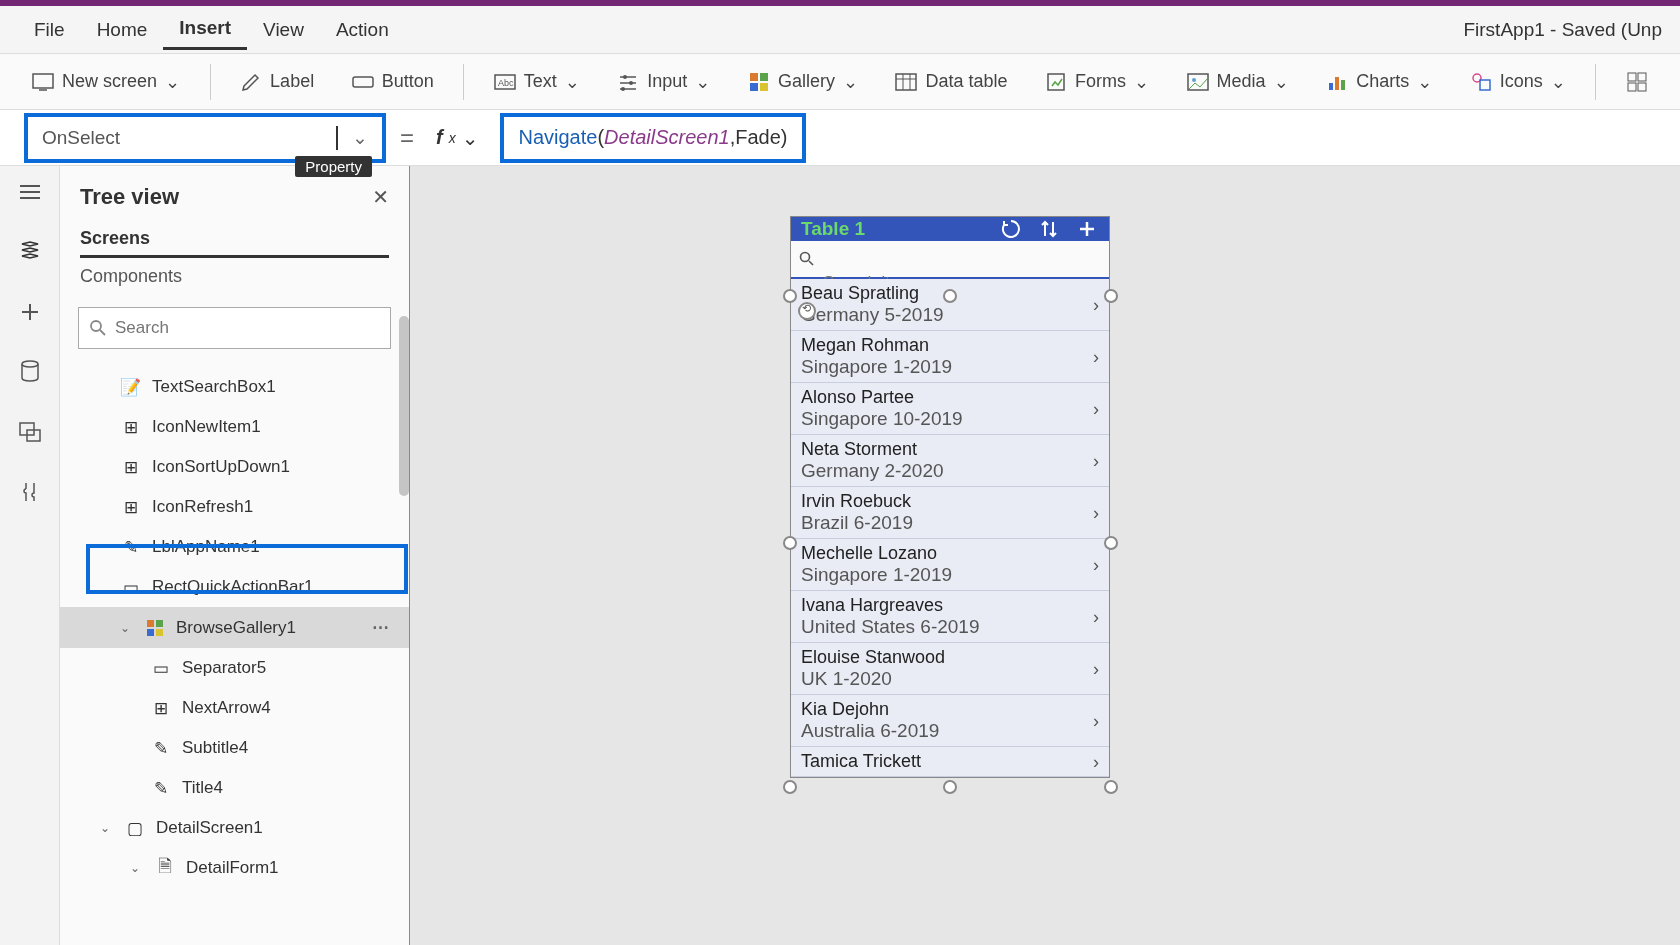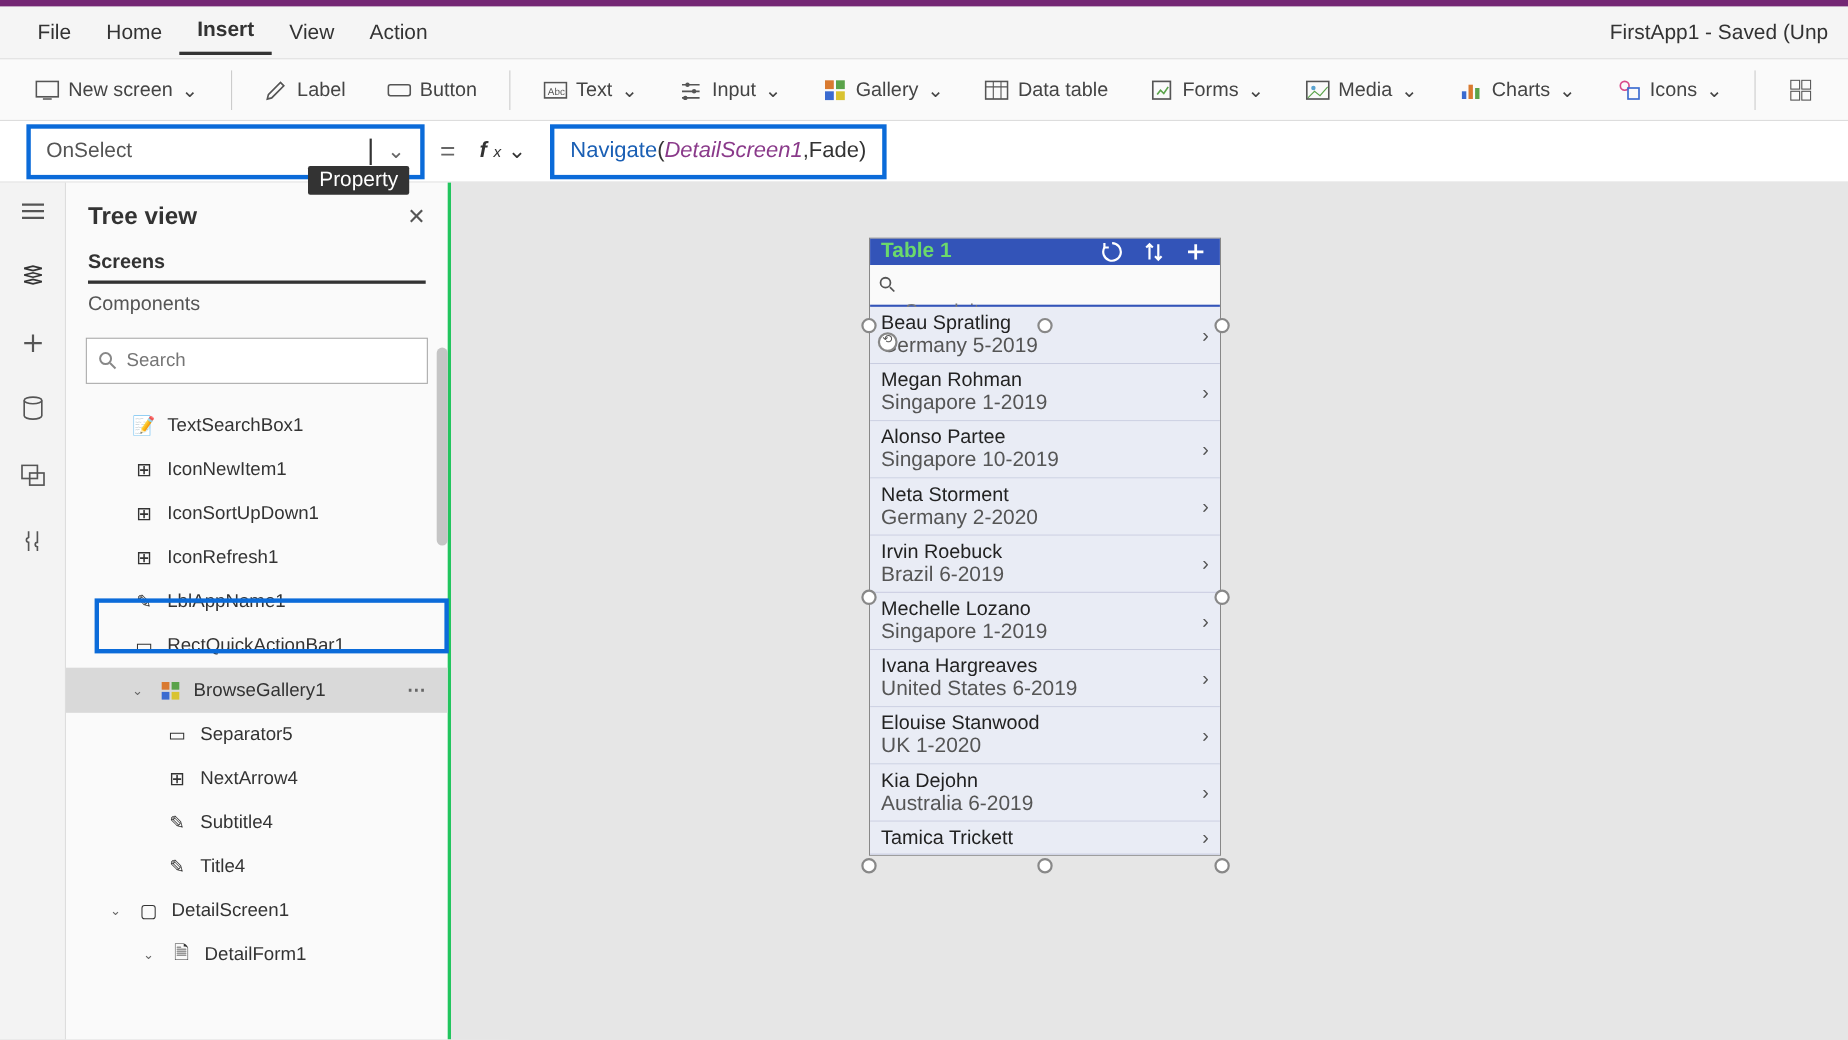--- a/index.html
+++ b/index.html
@@ -18,38 +18,38 @@
 
 .ribbon { height: 56px; background: #fafafa; display: flex; align-items: center; padding: 0 18px; gap: 0; border-bottom: 1px solid #ddd; justify-content: space-between; }
 .ribbon-btn { display: flex; align-items: center; gap: 8px; padding: 8px 14px; font-size: 18px; color: #444; cursor: pointer; }
 .ribbon-sep { width: 1px; height: 36px; background: #ccc; margin: 0 6px; }
 .ribbon-icon { width: 22px; height: 22px; display: inline-flex; align-items: center; justify-content: center; }
 
 
 .formula-row { height: 56px; background: #fff; display: flex; align-items: center; padding: 0 24px; gap: 14px; border-bottom: 1px solid #ddd; }
 .prop-select { width: 362px; height: 50px; border: 4px solid #0b6bd9; display: flex; align-items: center; padding: 0 14px; font-size: 19px; color: #555; position: relative; background: #fff; }
 .prop-select .chev { margin-left: auto; color: #666; }
-.prop-tooltip { position: absolute; right: 10px; bottom: -18px; background: #333; color: #fff; font-size: 19px; padding: 2px 10px; border-radius: 2px; z-index: 5; }
+.prop-tooltip { position: absolute; right: 10px; bottom: -18px; background: #333; color: #fff; font-size: 15px; padding: 2px 10px; border-radius: 2px; z-index: 5; }
 .equals { font-size: 24px; color: #666; }
 .fx-box { display: flex; align-items: center; gap: 6px; font-size: 20px; font-style: italic; font-family: serif; color: #333; padding: 0 8px; }
 .formula-input { height: 50px; border: 4px solid #0b6bd9; display: flex; align-items: center; padding: 0 14px; font-size: 20px; font-family: Consolas, monospace; background: #fff; }
 .fn-call { color: #1a5fb4; }
 .fn-arg1 { color: #8a3a8a; font-style: italic; }
 .fn-txt { color: #333; }
 .cursor-i { width: 2px; height: 24px; background: #333; display: inline-block; position: absolute; left: 308px; }
 
 
 .main { display: flex; height: calc(945px - 6px - 48px - 56px - 56px); }
 
 .left-rail { width: 60px; background: #f3f3f3; border-right: 1px solid #ddd; display: flex; flex-direction: column; align-items: center; padding-top: 12px; gap: 32px; }
 .rail-item { width: 28px; height: 28px; color: #555; display: flex; align-items: center; justify-content: center; cursor: pointer; }
 .rail-item.active { background: transparent; }
 
 
-.tree-panel { width: 350px; background: #fafafa; border-right: 3px solid #22c55e; display: flex; flex-direction: column; position: relative; }
+.tree-panel { width: 350px; background: #fafafa; border-right: 1px solid #22c55e; display: flex; flex-direction: column; position: relative; }
 .tree-header { display: flex; align-items: center; padding: 18px 20px 8px 20px; }
 .tree-title { font-size: 22px; font-weight: 600; color: #333; }
 .tree-close { margin-left: auto; font-size: 20px; color: #555; cursor: pointer; }
 .tree-tabs { display: flex; gap: 8px; padding: 10px 20px 0 20px; flex-direction: column; }
 .tree-tab { font-size: 18px; color: #555; padding-bottom: 6px; cursor: pointer; }
 .tree-tab.active { font-weight: 600; color: #333; border-bottom: 3px solid #333; }
 .tree-search { margin: 14px 18px; height: 42px; border: 1px solid #aaa; background: #fff; display: flex; align-items: center; padding: 0 10px; gap: 8px; }
 .tree-search input { border: none; outline: none; font-size: 17px; flex: 1; color: #555; }
 .tree-list { flex: 1; overflow-y: auto; padding: 4px 0 10px 0; }
 .tree-node { display: flex; align-items: center; gap: 10px; padding: 10px 18px 10px 30px; font-size: 17px; color: #333; cursor: pointer; position: relative; }

